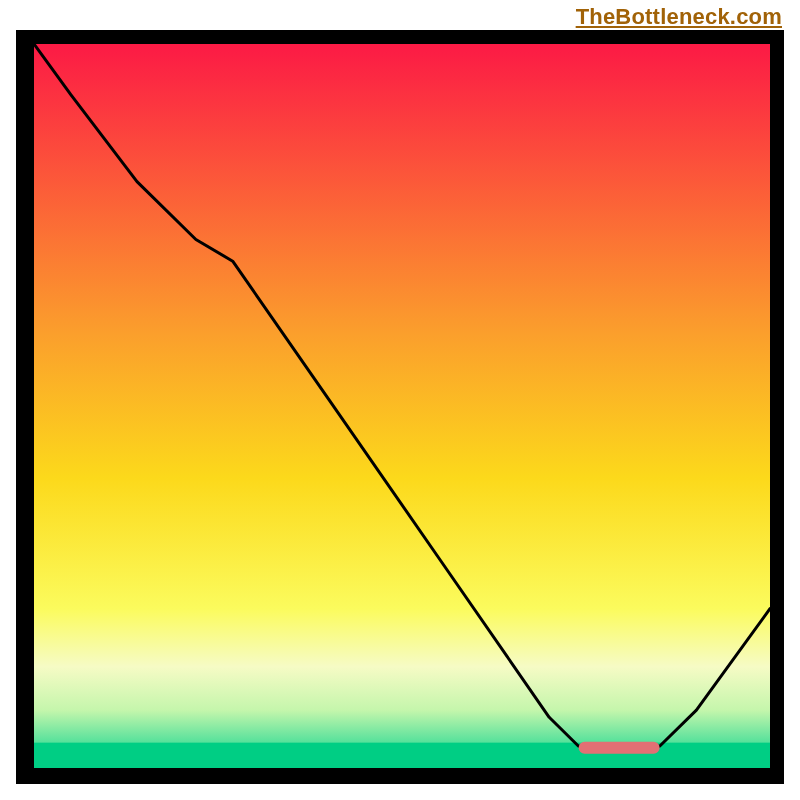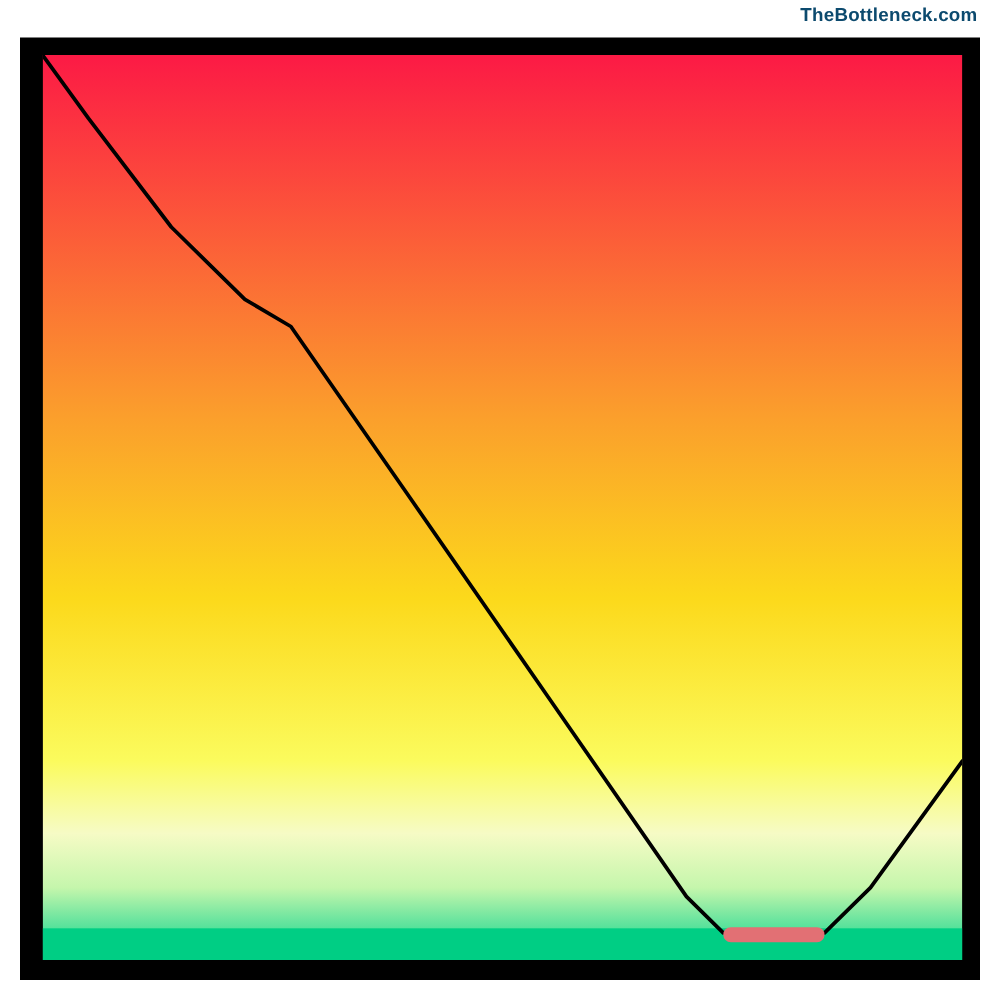--- a/index.html
+++ b/index.html
@@ -27,24 +27,25 @@
     height: 724px;
     overflow: hidden;
   }
   .plot-area svg {
     display: block;
   }
   .watermark {
     position: absolute;
     top: 4px;
     right: 18px;
-    font-size: 15px;
+    font-size: 22px;
     font-weight: 600;
-    color: #0c4a6e;
+    color: #a16207;
     letter-spacing: 0.2px;
+    text-decoration: underline;
   }
 </style>
 </head>
 <body>
 
 <div class="watermark">TheBottleneck.com</div>
 
 <div class="frame">
 
   <div class="plot-area">

